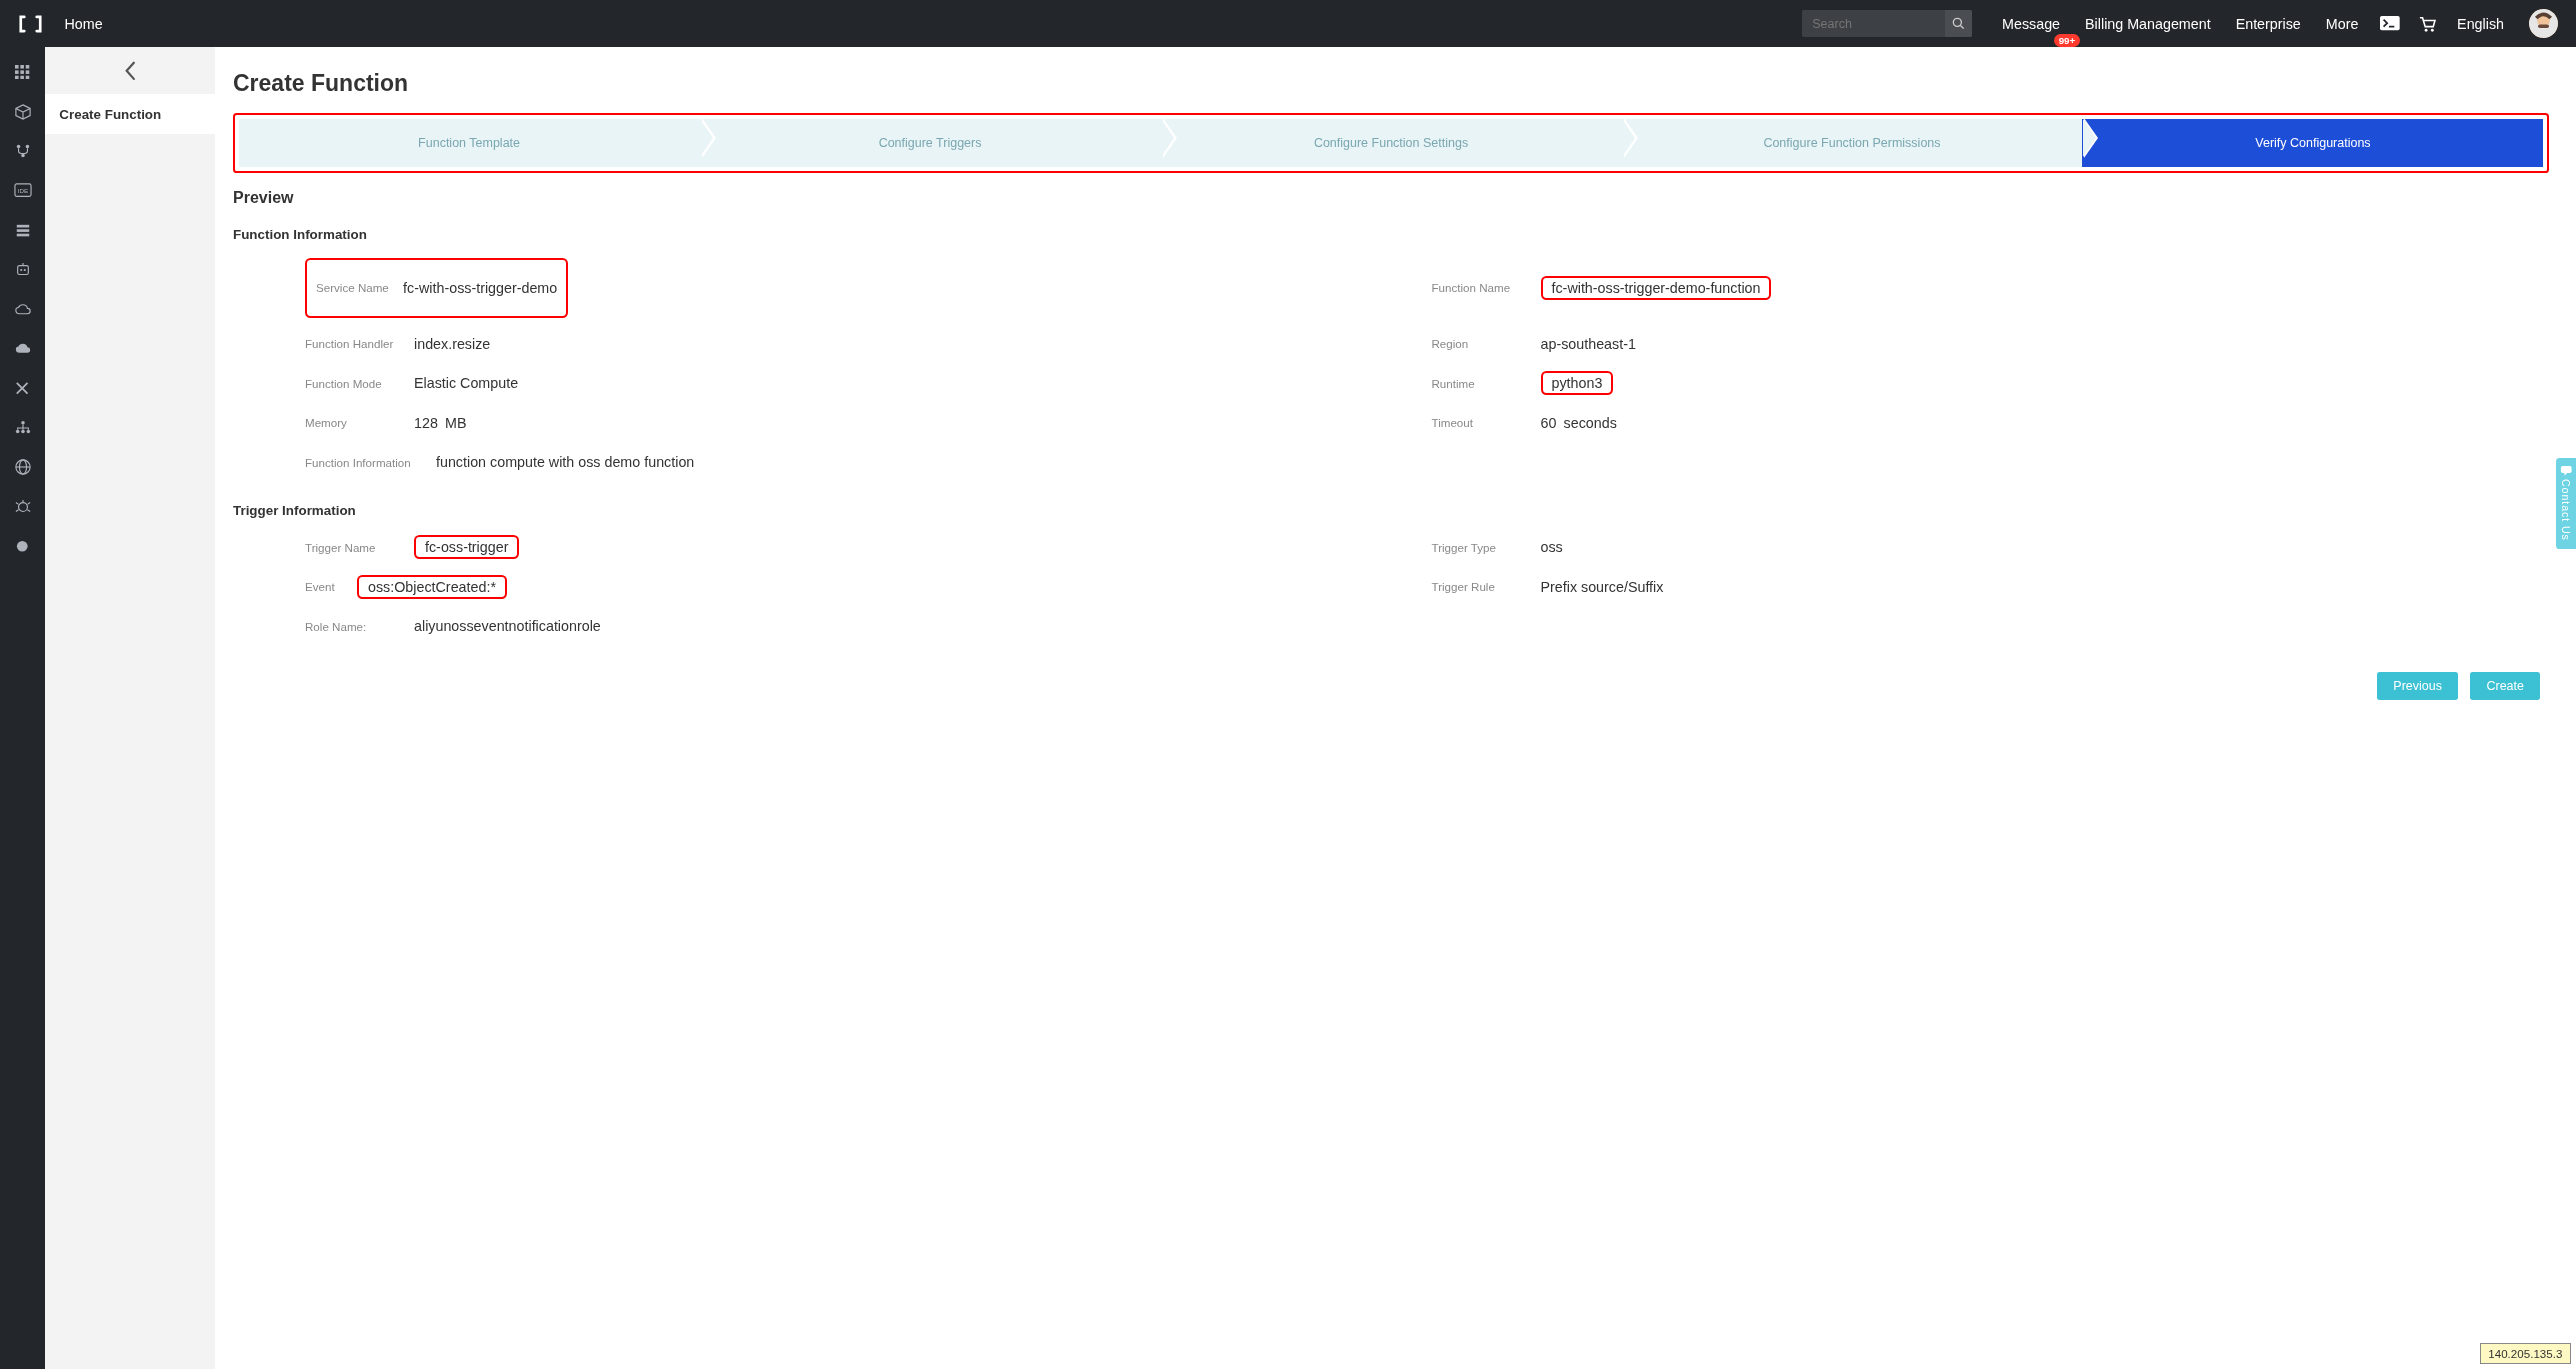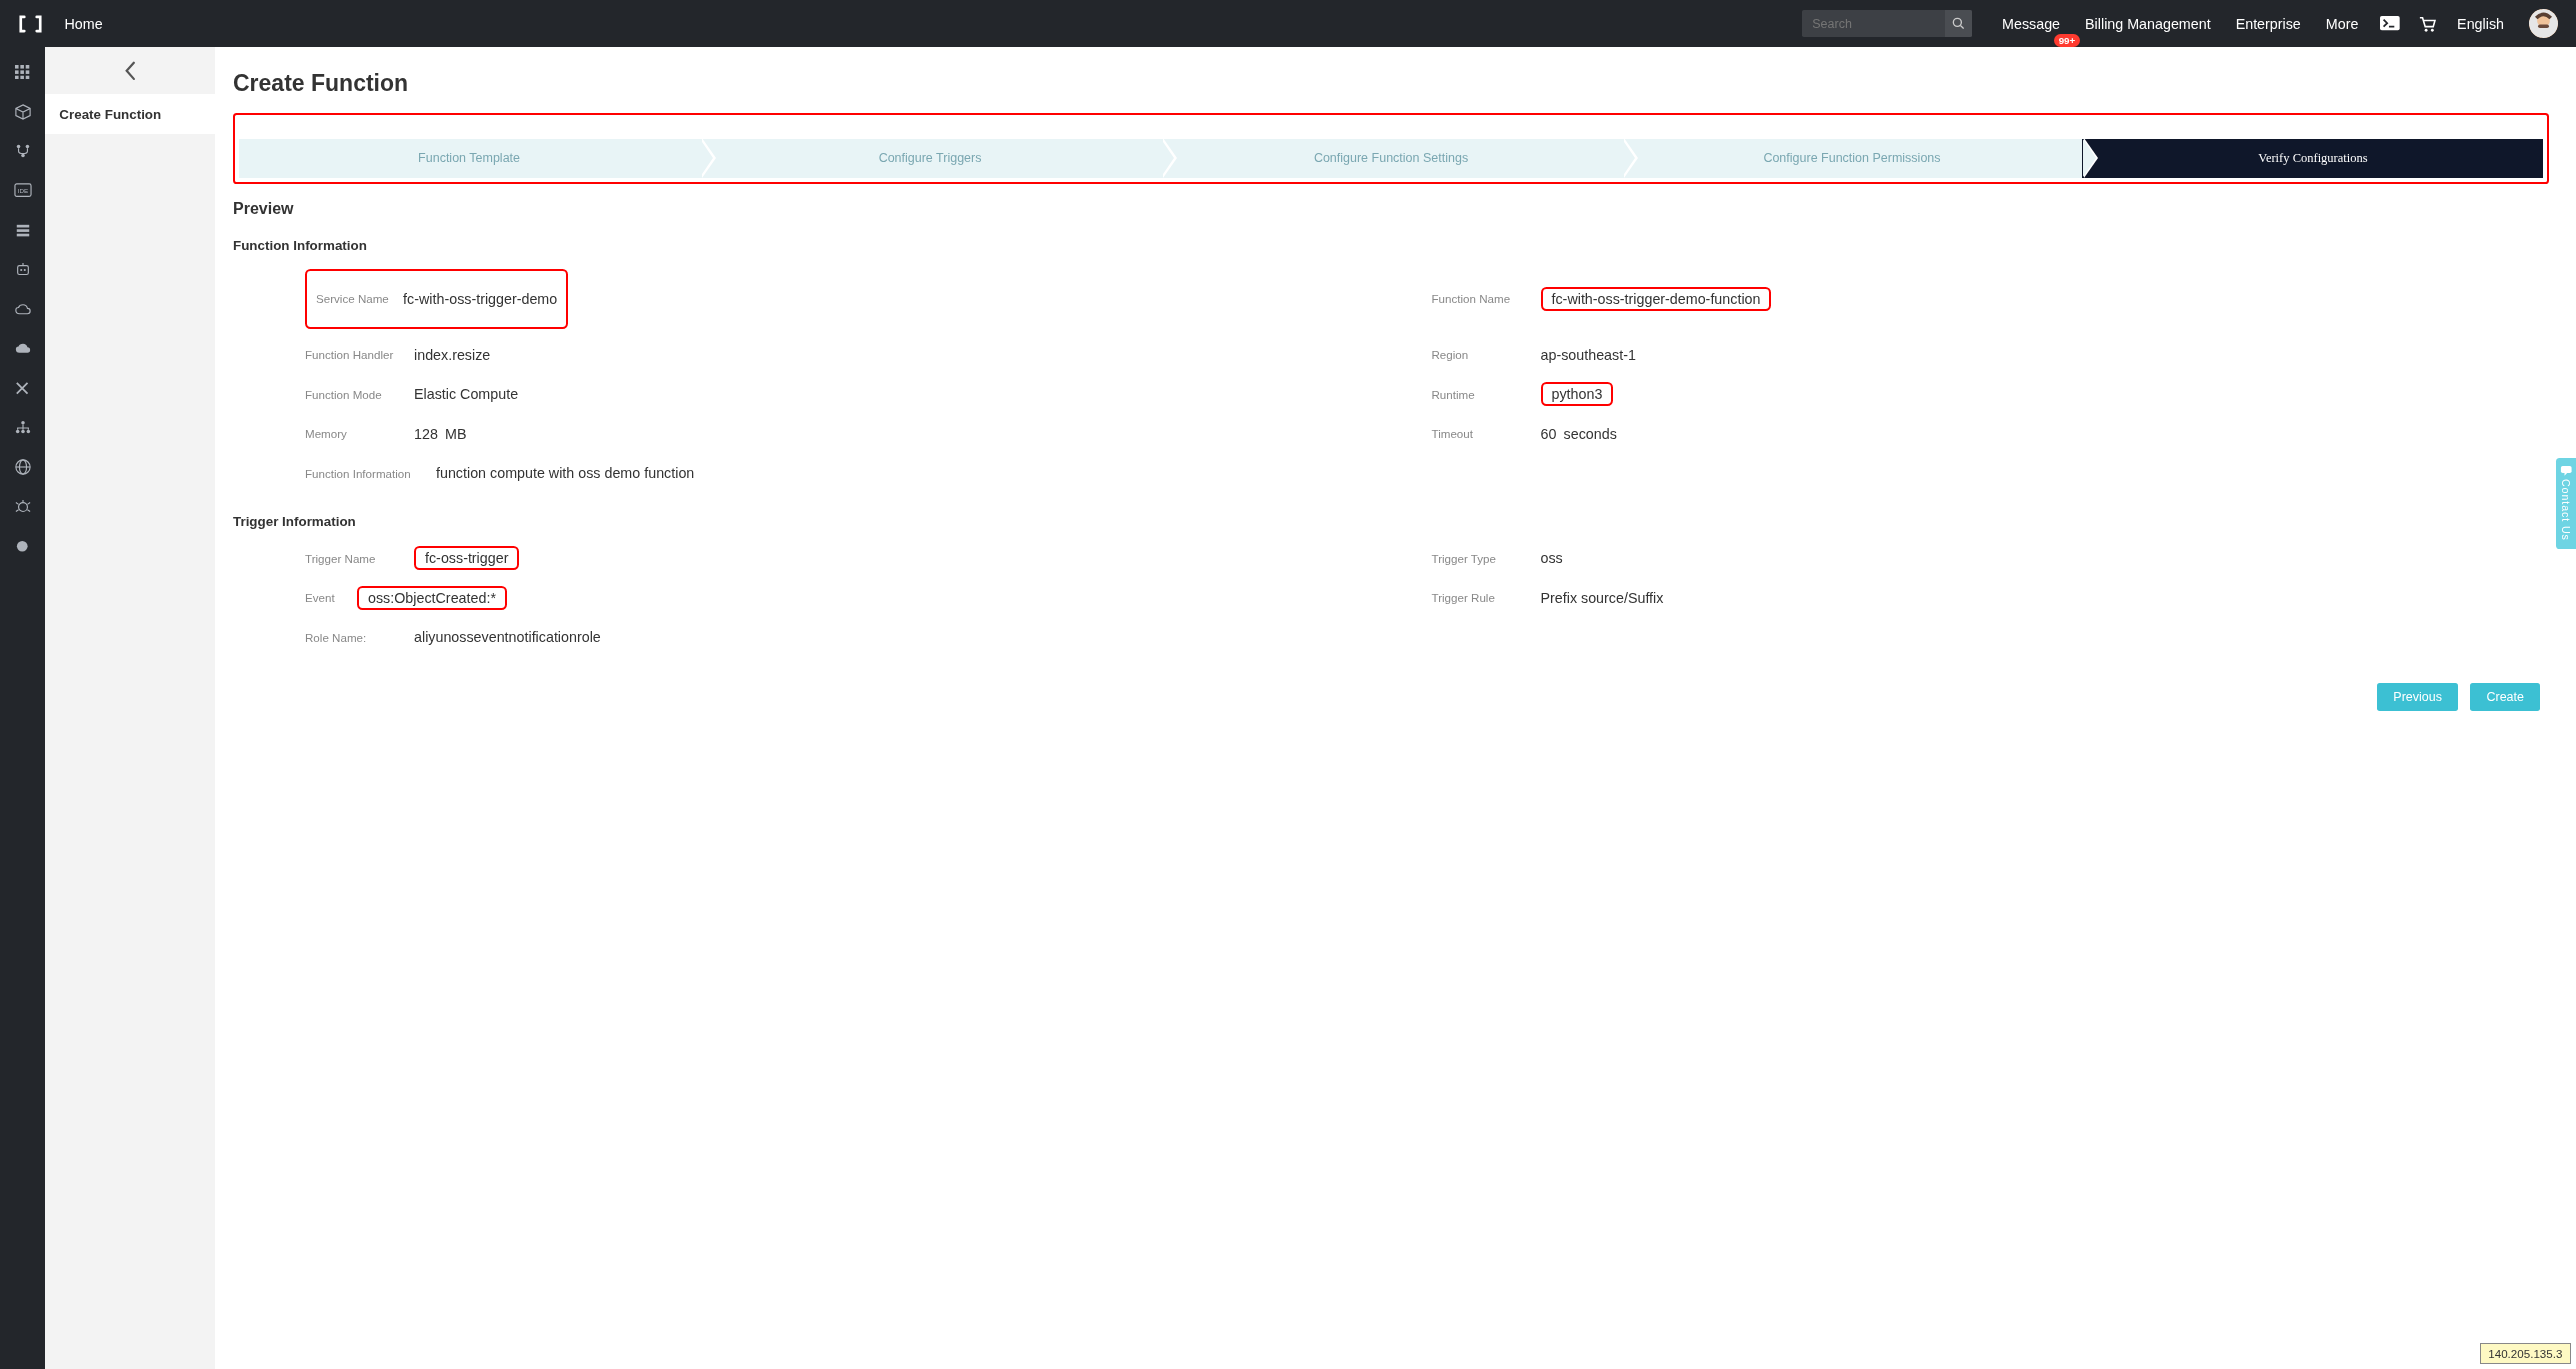--- a/index.html
+++ b/index.html
@@ -27,23 +27,23 @@
   .sidebar { position:absolute; top:47px; bottom:0; left:45px; width:170px; background:#f3f3f3; }
   .sidebar .back { height:47px; display:flex; align-items:center; justify-content:center; font-size:23px; color:#555;}
   .sidebar .item { background:#fff; padding:12.5px 14.3px; font-size:13.4px; font-weight:600; color:#333; }
 
   
   .main { position:absolute; top:47px; bottom:0; left:215px; right:0; background:#fff; padding:23px 27px 54px 18px; overflow:auto; }
   .page-title { font-size:23px; font-weight:700; color:#333; margin-bottom:16px; }
 
   
   .steps-wrap { border:2.7px solid #ff0000; border-radius:3.6px; padding:3.6px 3.6px 4.5px 3.6px; margin-bottom:16px; }
-  .steps { display:flex; height:39px;margin-top:20px; }
+  .steps { display:flex; height:48px; }
   .step { flex:1; position:relative; display:flex; align-items:center; justify-content:center; font-size:12.5px; color:#7aa7b1; background:#e8f4f6; }
-  .step.active { background:#0f172a; color:#fff;font-family:Liberation Serif, serif; }
+  .step.active { background:#1d4ed8; color:#fff; }
   .step::after { content:""; position:absolute; right:-13.4px; top:0; width:0; height:0; border-top:19.7px solid transparent; border-bottom:19.7px solid transparent; border-left:13.4px solid #e8f4f6; z-index:2; }
   .step::before { content:""; position:absolute; right:-16px; top:-0.9px; width:0; height:0; border-top:20.6px solid transparent; border-bottom:20.6px solid transparent; border-left:14.3px solid #fff; z-index:1; }
   .step:last-child::after, .step:last-child::before { display:none; }
   .step.active::after { border-left-color:#3cc0d3; }
 
   .section-sub { font-size:16px; font-weight:700; margin:5.4px 0 19.7px 0; color:#333; }
   .section-head { font-size:13.4px; font-weight:700; margin:0 0 16px 0; color:#333; }
 
   .info-block { padding-left:72px; padding-right:27px; }
   .info-grid { display:grid; grid-template-columns: 1fr 1fr; column-gap:36px; row-gap:12.5px;}

